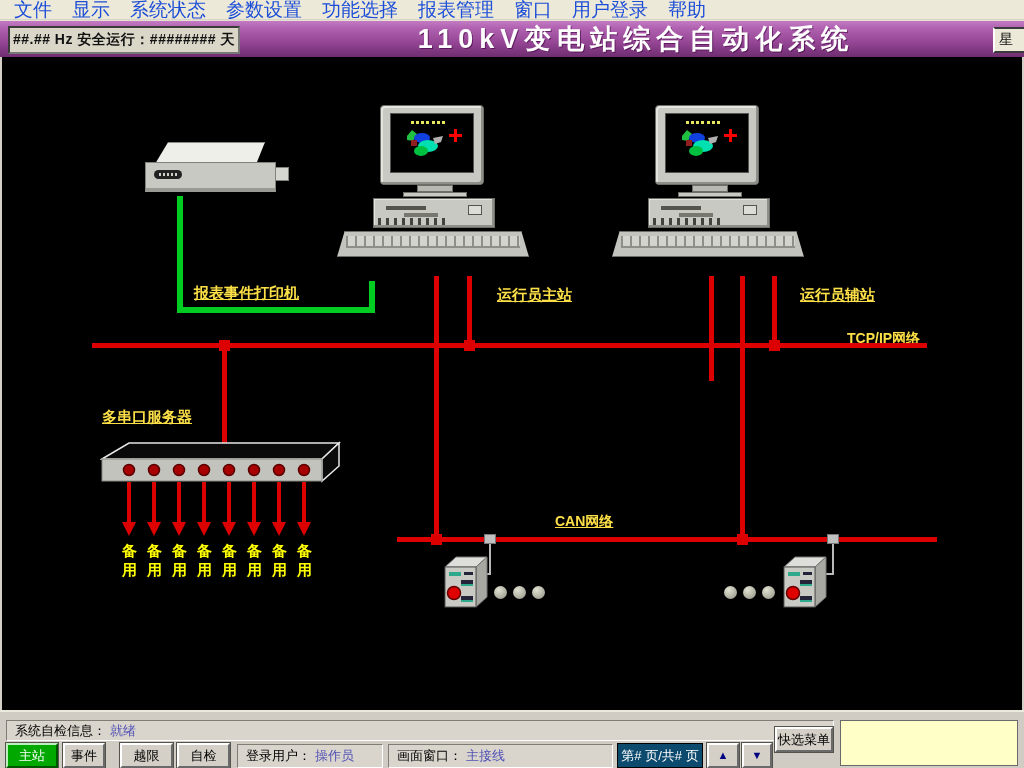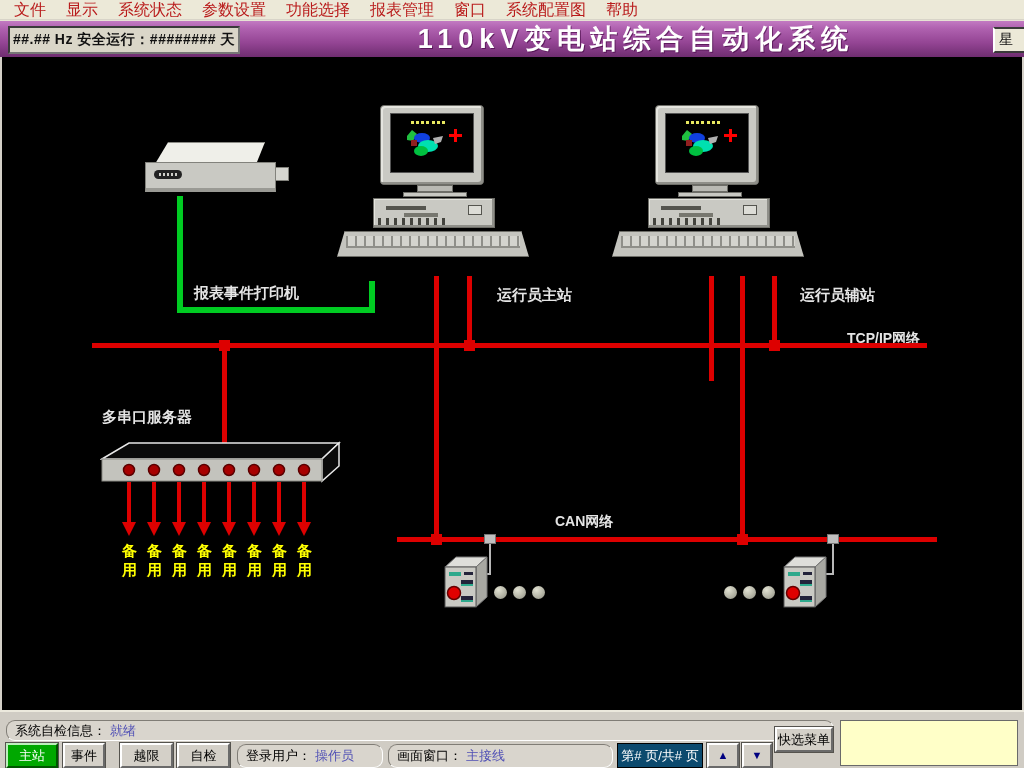--- a/index.html
+++ b/index.html
@@ -2,42 +2,42 @@
 <html><head>
 <meta charset="utf-8">
 <style>
   * { margin:0; padding:0; box-sizing:border-box; }
   html,body { width:1024px; height:768px; overflow:hidden; background:#D4D0C8;
     font-family:"Liberation Sans","DejaVu Sans",sans-serif; }
 
   
   .menubar { height:20px; background:#ECE9D8; display:flex; align-items:center;
     padding-left:4px; border-bottom:1px solid #d8d4c8; }
-  .menu-item { font-size:16px; color:#b91c1c; padding:0 10px; line-height:19px; cursor:default; }
+  .menu-item { font-size:19px; color:#1d4ed8; padding:0 10px; line-height:19px; cursor:default; }
 
   
   .titlebar { position:relative; height:37px; overflow:hidden;
     background:linear-gradient(180deg,#c27ac2 0%,#b062b0 20%,#944594 60%,#6f2d70 100%);
     border-top:1px solid #e6e2d4; }
   .freq-box { position:absolute; left:8px; top:5px; width:232px; height:28px;
     background:#DAD6C8; border:2px solid #3a3a3a; border-right-color:#777; border-bottom-color:#777;
     color:#111; font-size:14px; font-weight:bold; display:flex; align-items:center;
     justify-content:center; white-space:nowrap; letter-spacing:.5px; }
   .main-title { position:absolute; left:636px; top:50%; transform:translate(-50%,-50%);
     color:#fff; font-size:27px; font-weight:bold; letter-spacing:6px; white-space:nowrap;
     text-shadow:1px 1px 0 rgba(60,0,60,.6); }
   .date-box { position:absolute; left:993px; top:6px; width:46px; height:26px;
     background:#ECE9D8; border:2px solid #3a3a3a; border-left-color:#fff; color:#111;
     font-size:14px; display:flex; align-items:center; padding-left:4px; }
 
   
   .diagram { position:relative; height:653px; background:#000;
     border-left:2px solid #D4D0C8; border-right:2px solid #D4D0C8; }
   .abs { position:absolute; }
-  .ylabel { position:absolute; color:#e5e5e5; font-weight:bold; font-size:15px; white-space:nowrap; }
+  .ylabel { position:absolute; color:#fde047; font-weight:bold; font-size:15px; white-space:nowrap;text-decoration:underline; }
   .redline { position:absolute; background:#DD0000; }
   .greenline { position:absolute; background:#00CC22; }
   .junction { position:absolute; width:11px; height:11px; background:#DD0000; }
   .connector { position:absolute; width:12px; height:10px; background:#C0C0C0; border:1px solid #777; }
   .grayline { position:absolute; background:#B8B8B8; }
 
   
   .printer { position:absolute; left:143px; top:83px; width:146px; height:112px; }
   .printer .lid { position:absolute; left:10px; top:2px; width:110px; height:22px;
     background:#EFEFE9; border:1px solid #8a8a84;
@@ -92,21 +92,21 @@
   
   .config-btn { position:absolute; left:555px; top:520px; width:163px; height:31px;
     background:#B9B9B1; border:2px solid #3FC5B8; box-shadow:3px 3px 0 #3d3d3d;
     color:#fff; font-size:16px; font-weight:bold; letter-spacing:5px;
     display:flex; align-items:center; justify-content:center; cursor:pointer; }
 
   
   .bottombar { position:relative; height:58px; background:#D0CCC4; border-top:2px solid #ECE9DD; }
   .sunken { background:#D9D5CD; border:1px solid; border-color:#807d76 #fff #fff #807d76; }
   .field-text { font-size:13px; color:#000; display:flex; align-items:center; padding-left:8px;
-    white-space:nowrap;border-radius:9px; }
+    white-space:nowrap; }
   .value-blue { color:#5050B5; margin-left:4px; }
   .bbtn { position:absolute; font-size:13px; font-weight:normal; color:#000;
     background:#D4D0C8; border:2px solid; border-color:#FFF #6A6A6A #6A6A6A #FFF;
     outline:1px solid #55534e; display:flex; align-items:center; justify-content:center; cursor:pointer; }
   .bbtn.active { background:#00A800; color:#fff; border-color:#BDEFBD #005500 #005500 #BDEFBD; }
   .pagebox { position:absolute; background:#0c4a6e; border:1px solid #000; color:#fff;
     font-size:13px; display:flex; align-items:center; justify-content:center; white-space:nowrap; }
   .tri { font-size:11px; color:#000080; line-height:1; }
   .yellowbox { position:absolute; left:840px; top:8px; width:178px; height:46px;
     background:#FFFFC8; border:1px solid #6A6A6A; }
@@ -115,21 +115,21 @@
 <body>
 
 <div class="menubar">
   <span class="menu-item">文件</span>
   <span class="menu-item">显示</span>
   <span class="menu-item">系统状态</span>
   <span class="menu-item">参数设置</span>
   <span class="menu-item">功能选择</span>
   <span class="menu-item">报表管理</span>
   <span class="menu-item">窗口</span>
-  <span class="menu-item">系统配置图</span>
+  <span class="menu-item">用户登录</span>
   <span class="menu-item">帮助</span>
 </div>
 
 <div class="titlebar">
   <div class="freq-box">##.## Hz  安全运行：######## 天</div>
   <div class="main-title">110kV变电站综合自动化系统</div>
   <div class="date-box">星</div>
 </div>
 
 <div class="diagram">

